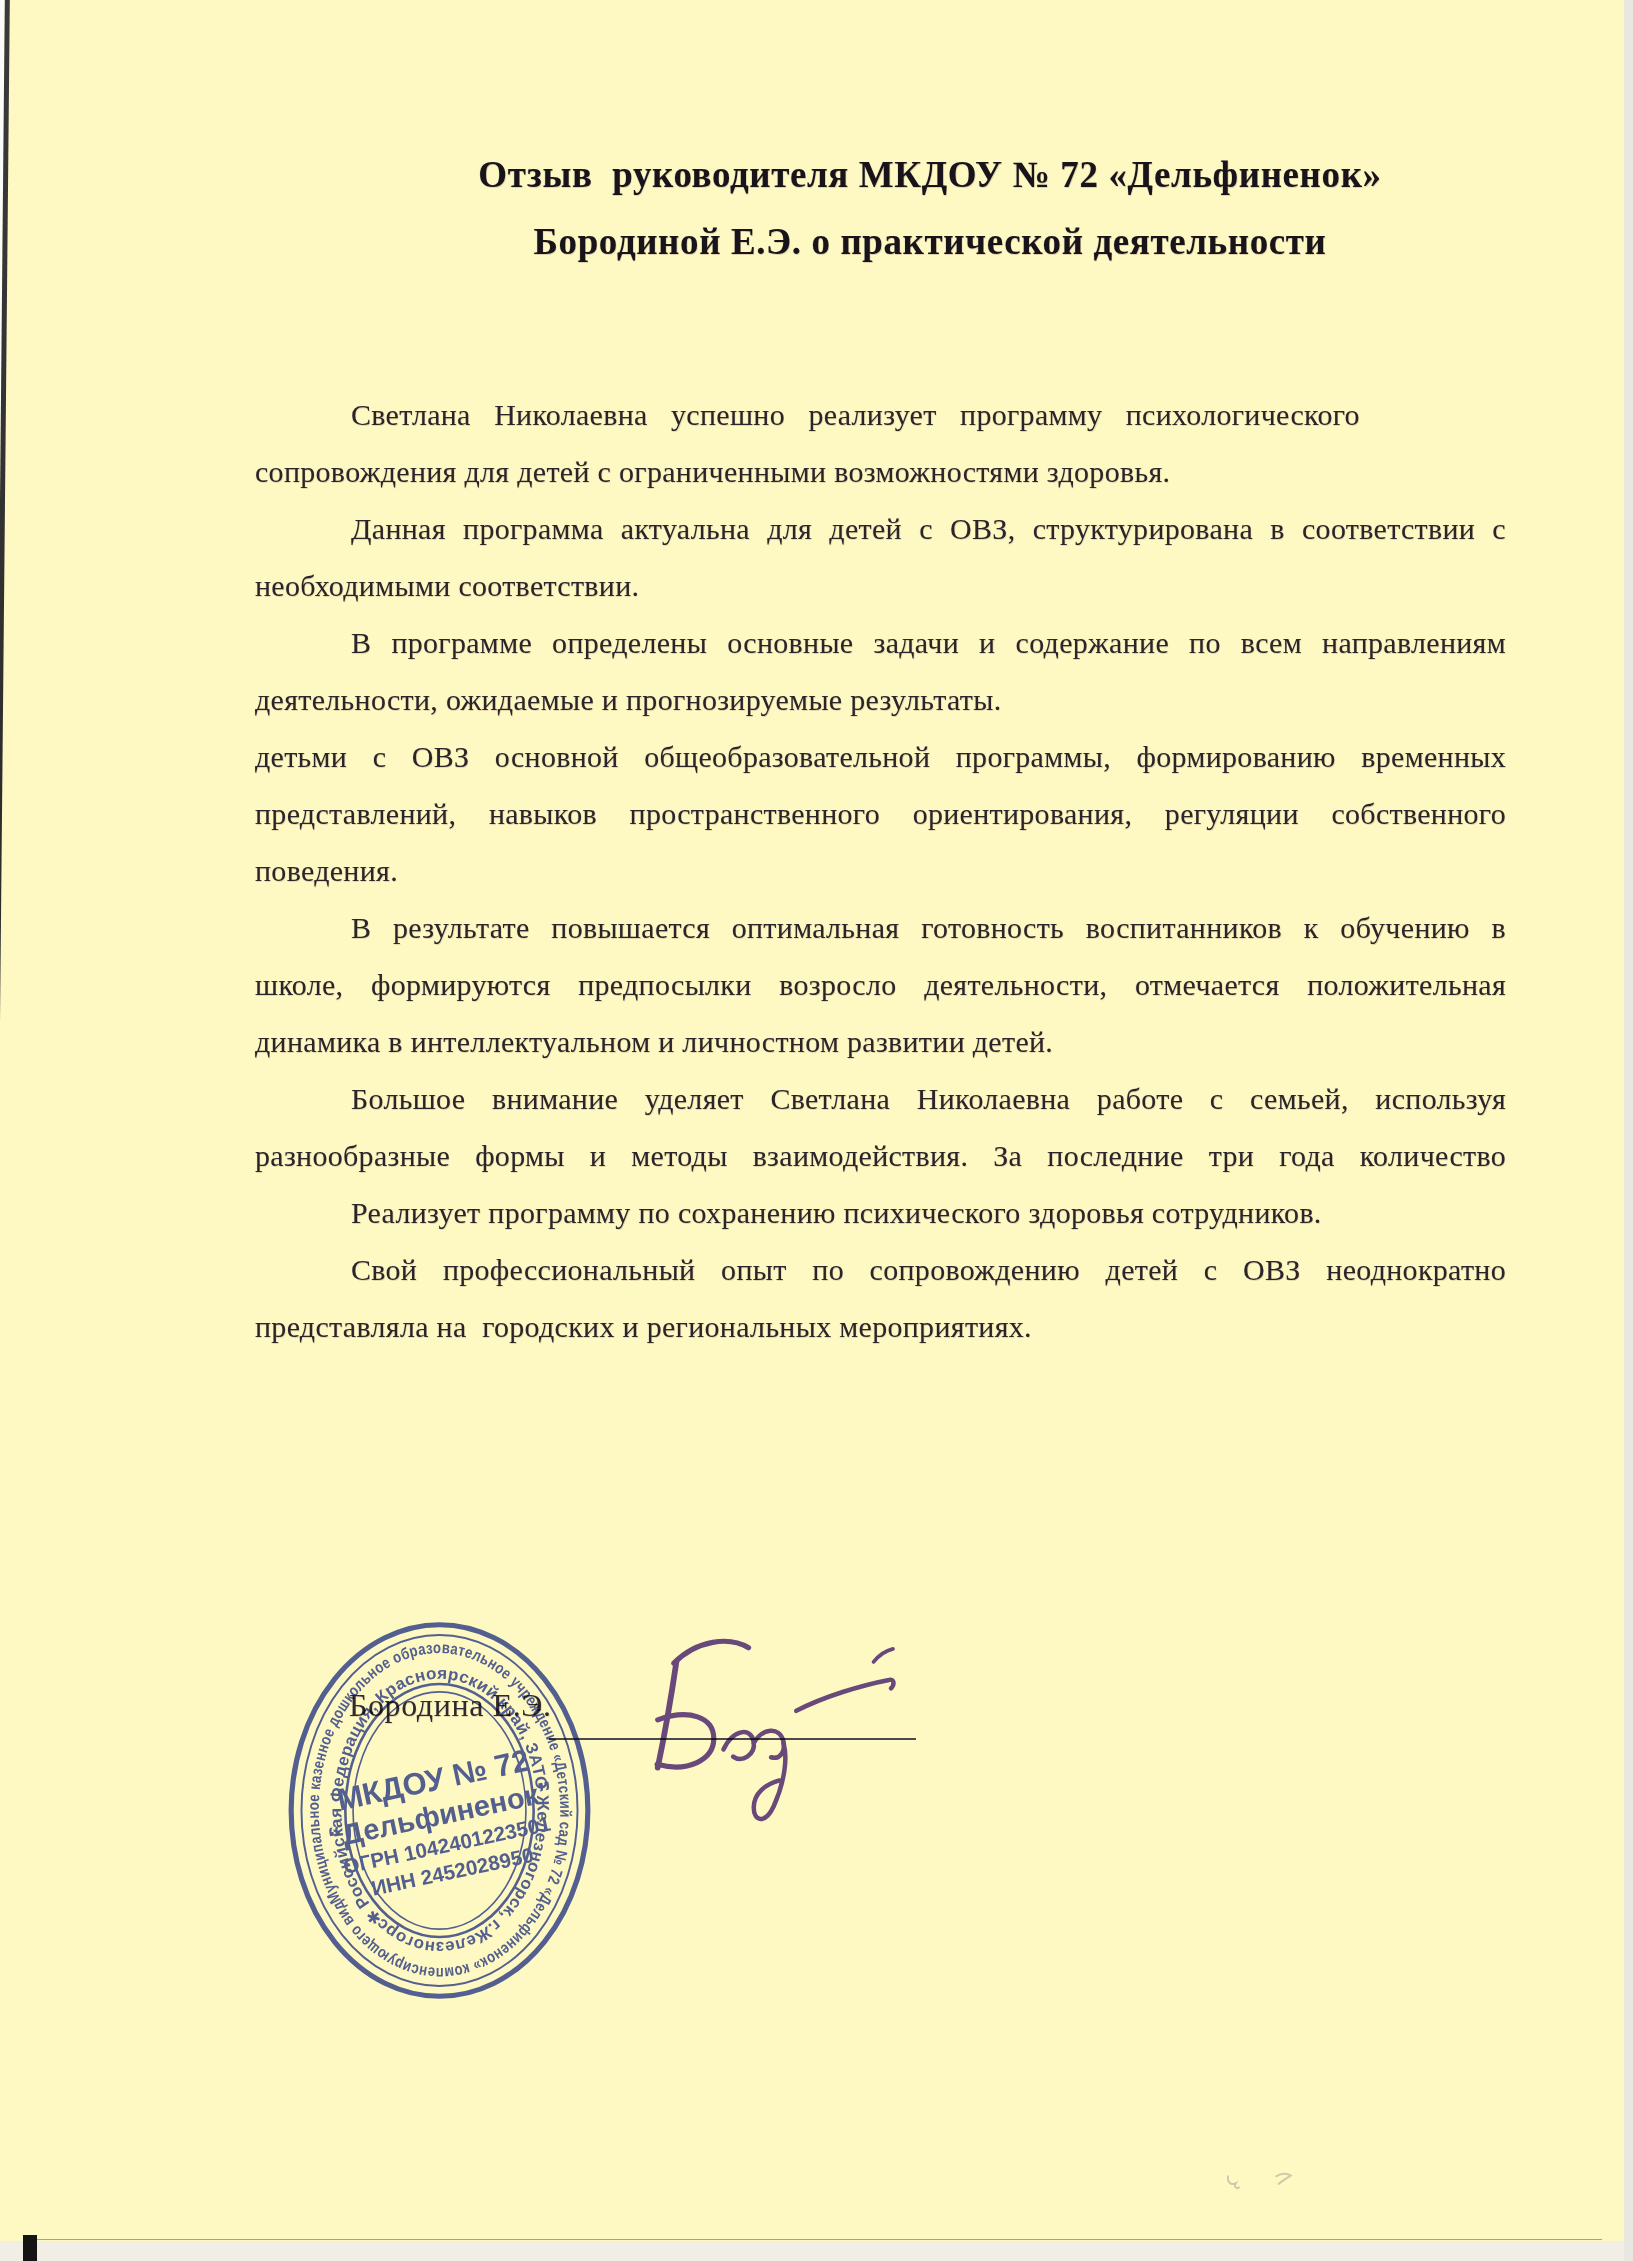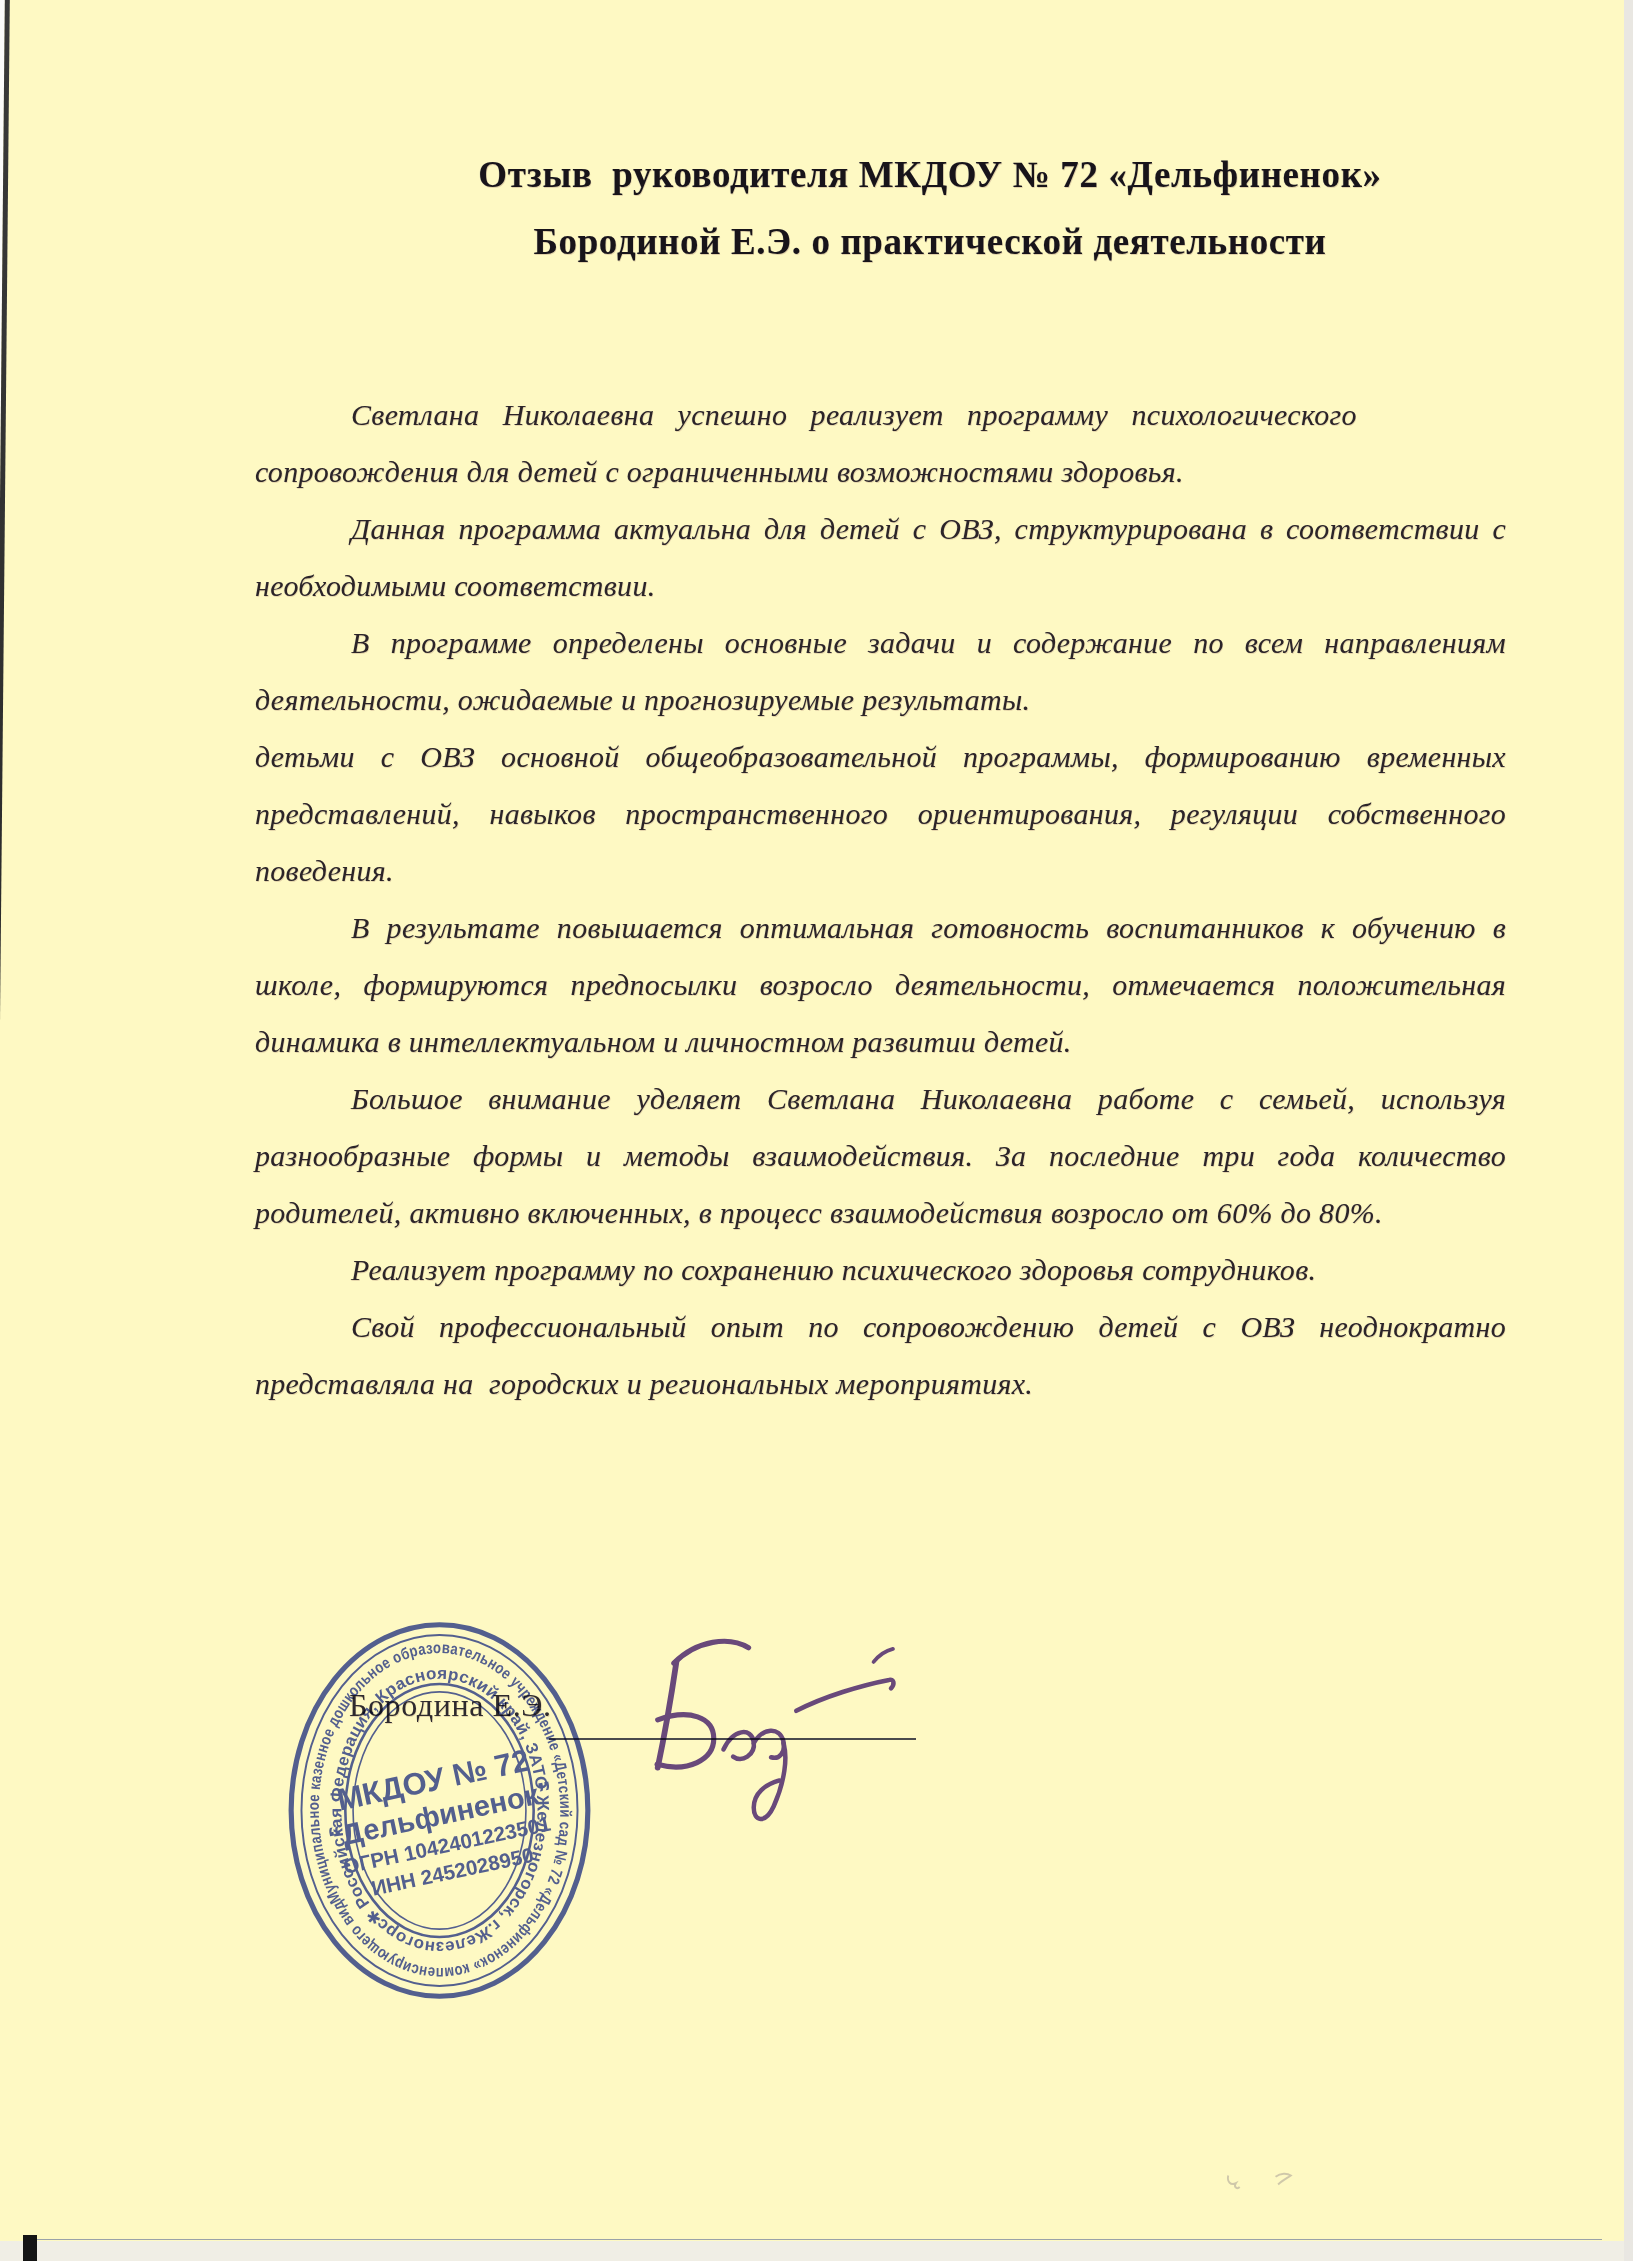--- a/index.html
+++ b/index.html
@@ -40,21 +40,20 @@
     text-shadow:0.6px 0.6px 0 rgba(120,70,70,.22), -0.6px 0 0 rgba(70,90,150,.15);
   }
   
   .body-block{
     position:absolute;left:255px;top:386px;width:1251px;
   }
   .line{
     font-size:30px;line-height:57px;letter-spacing:0.3px;
     text-align:justify;text-align-last:justify;white-space:pre-wrap;
     text-shadow:0.6px 0.6px 0 rgba(130,75,75,.2), -0.6px 0 0 rgba(70,90,150,.12);
-    font-style:italic;
   }
   .line.last{text-align-last:left;}
   .line.indent{text-indent:96px;}
   
   .closing-position{
     position:absolute;left:351px;top:1576px;font-size:31px;letter-spacing:0.6px;
     color:#241f23;white-space:pre;
     text-shadow:0.6px 0.6px 0 rgba(120,70,70,.2);
   }
   .closing-name{
@@ -103,21 +102,20 @@
       <div class="line indent">В программе определены основные задачи и содержание по всем направлениям</div>
       <div class="line last">деятельности, ожидаемые и прогнозируемые результаты.</div>
       <div class="line">детьми с ОВЗ основной общеобразовательной программы, формированию временных</div>
       <div class="line">представлений, навыков пространственного ориентирования, регуляции собственного</div>
       <div class="line last">поведения.</div>
       <div class="line indent">В результате повышается оптимальная готовность воспитанников к обучению в</div>
       <div class="line">школе, формируются предпосылки возросло деятельности, отмечается положительная</div>
       <div class="line last">динамика в интеллектуальном и личностном развитии детей.</div>
       <div class="line indent">Большое внимание уделяет Светлана Николаевна работе с семьей, используя</div>
       <div class="line">разнообразные формы и методы взаимодействия. За последние три года количество</div>
-      <div class="line last">родителей, активно включенных, в процесс взаимодействия возросло от 60% до 80%.</div>
       <div class="line indent last">Реализует программу по сохранению психического здоровья сотрудников.</div>
       <div class="line indent">Свой профессиональный опыт по сопровождению детей с ОВЗ неоднократно</div>
       <div class="line last">представляла на  городских и региональных мероприятиях.</div>
     </div>
 
   <div class="closing-name">Бородина Е.Э.</div>
   <div class="signature-underline"></div>
 
   <svg class="stamp-svg" viewBox="0 0 500 600">
     <defs>

